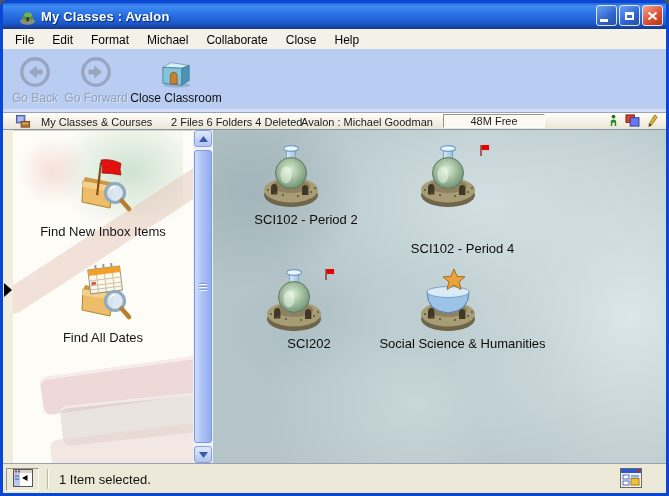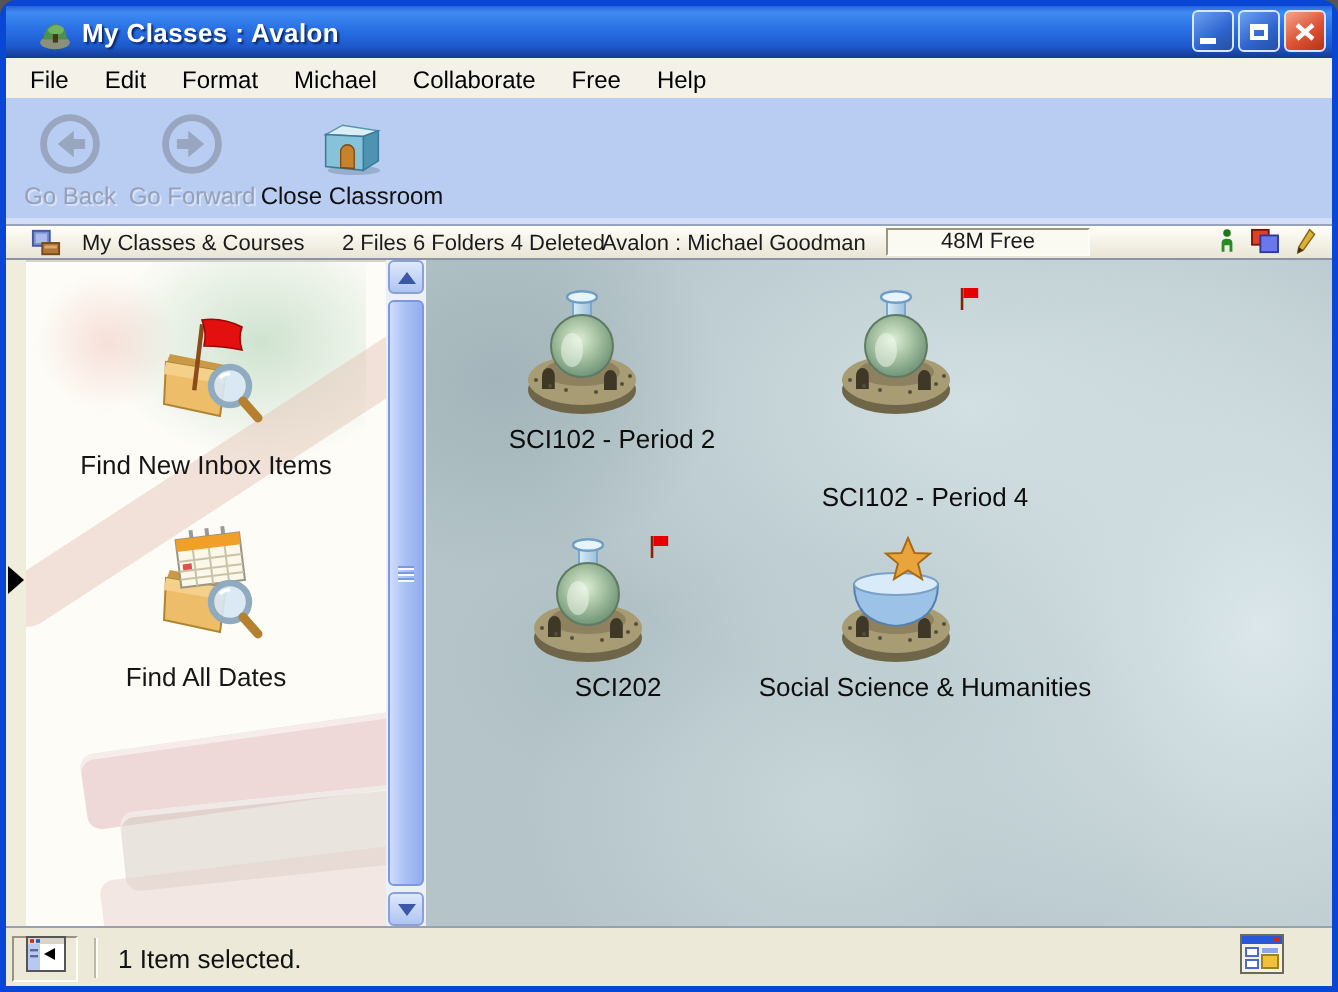--- a/index.html
+++ b/index.html
@@ -213,21 +213,21 @@
       </span>
     </span>
   </div>
 
   <div class="menubar" id="menubar">
         <div class="menu-item">File</div>
         <div class="menu-item">Edit</div>
         <div class="menu-item">Format</div>
         <div class="menu-item">Michael</div>
         <div class="menu-item">Collaborate</div>
-        <div class="menu-item">Free</div>
+        <div class="menu-item">Close</div>
         <div class="menu-item">Help</div>
       </div>
 
   <div class="toolbar">
     <div class="tbtn tbtn-back disabled">
       <span class="ticon">
         <svg viewBox="0 0 36 36" width="34" height="34">
           <circle cx="18" cy="18" r="14" fill="none" stroke="#99a6c0" stroke-width="3.6"></circle>
           <path d="M20 11 L11.5 18 L20 25 L20 20.6 L26 20.6 L26 15.4 L20 15.4 Z" fill="#99a6c0"></path>
         </svg>

